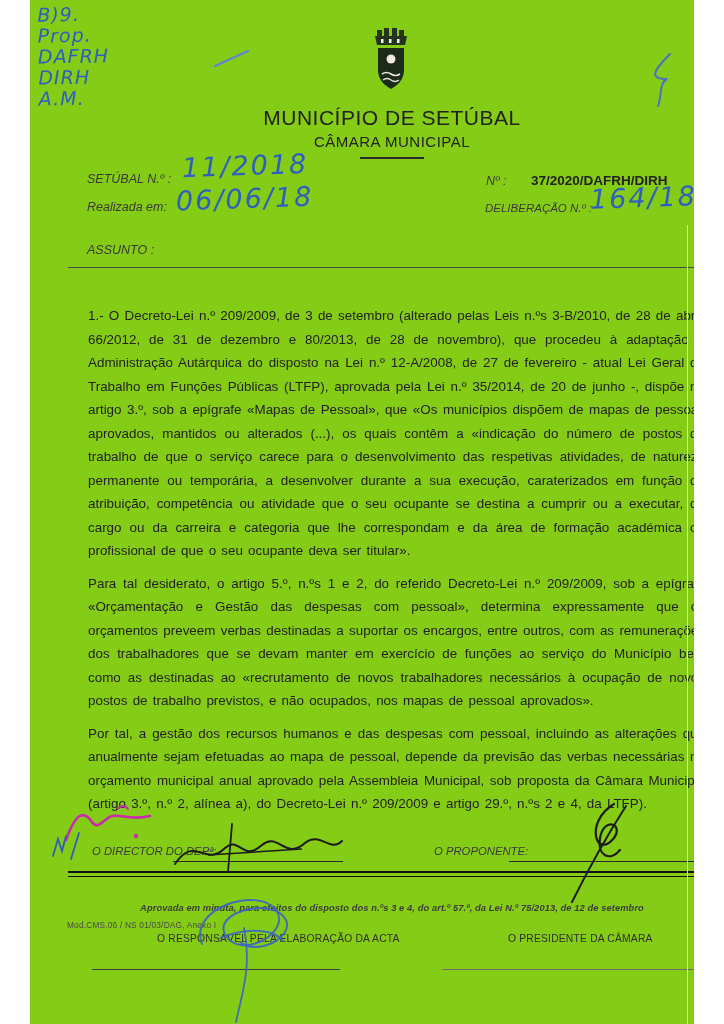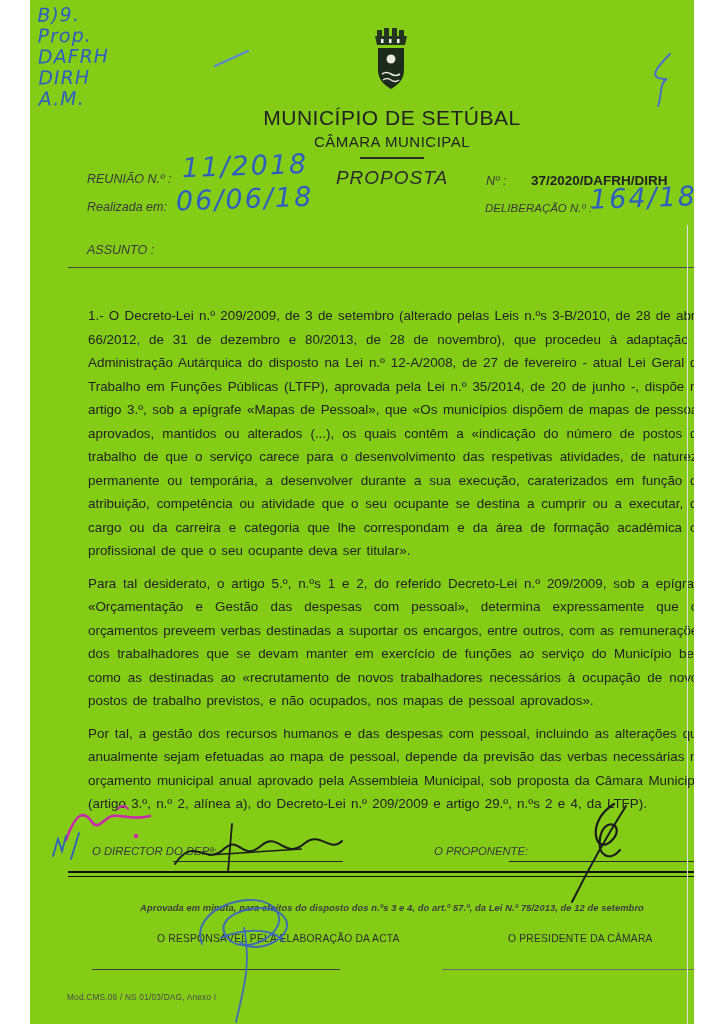--- a/index.html
+++ b/index.html
@@ -44,21 +44,21 @@
   .sig-line{height:0;border-top:1.5px solid #2a2a2a;}
   .divider-top{left:38px;top:871px;width:654px;height:0;border-top:2.6px solid #111;}
   .divider-bot{left:38px;top:876px;width:654px;height:0;border-top:1.2px solid #111;}
   .appr-row{left:60px;top:882px;width:630px;display:flex;align-items:flex-end;
     font-size:12px;color:#2b2b2b;white-space:nowrap;}
   .blank{display:inline-block;border-bottom:1.3px solid #3a3a3a;height:11px;}
   .small-note{left:0;top:903px;width:724px;text-align:center;
     font-size:9.3px;font-style:italic;font-weight:bold;color:#3c3c3c;letter-spacing:.1px;}
   .role{font-size:10.3px;color:#2f2f2f;letter-spacing:.2px;white-space:nowrap;}
   .thin-line{height:0;border-top:1px solid #6b6b6b;}
-  .form-ref{left:37px;top:992px;font-size:8.3px;color:#4a4a4a;letter-spacing:.2px;text-align:right;}
+  .form-ref{left:37px;top:920px;font-size:8.3px;color:#4a4a4a;letter-spacing:.2px;text-align:right;}
   .scan-edge{right:6px;top:225px;width:1px;height:799px;background:#dedede;}
   svg{display:block;}
 </style>
 </head>
 <body>
 
 <div class="page">
 
   <div class="abs corner hand">
     <div>B)9.</div>
@@ -99,26 +99,25 @@
   <div class="abs" style="left:612px;top:50px;">
     <svg width="42" height="60" viewBox="0 0 42 60">
       <path d="M28,4 C12,20 6,29 25,29 C17,33 20,46 16,56" stroke="#4a6fc4" stroke-width="2" fill="none" stroke-linecap="round"></path>
     </svg>
   </div>
 
   <div class="abs muni-title">MUNICÍPIO DE SETÚBAL</div>
   <div class="abs council-title">CÂMARA MUNICIPAL</div>
   <div class="abs hdr-rule"></div>
 
-  <div class="abs lbl" style="left:57px;top:172px;">REUNIÃO N.º :</div>
+  <div class="abs lbl" style="left:57px;top:172px;">SETÚBAL N.º :</div>
   <div class="abs hand hand-big" style="left:152px;top:150px;">11/2018</div>
   <div class="abs lbl" style="left:57px;top:200px;">Realizada em:</div>
   <div class="abs hand hand-big" style="left:146px;top:183px;">06/06/18</div>
 
-  <div class="abs proposta">PROPOSTA</div>
 
   <div class="abs lbl" style="left:456px;top:174px;">Nº :</div>
   <div class="abs num-val" style="left:501px;top:173px;">37/2020/DAFRH/DIRH</div>
   <div class="abs lbl" style="left:455px;top:202px;font-size:11.5px;">DELIBERAÇÃO N.º :</div>
   <div class="abs hand hand-big" style="left:560px;top:182px;">164/18</div>
 
   <div class="abs lbl" style="left:57px;top:243px;">ASSUNTO :</div>
   <div class="abs subj-rule"></div>
 
   <div class="abs body-text">

